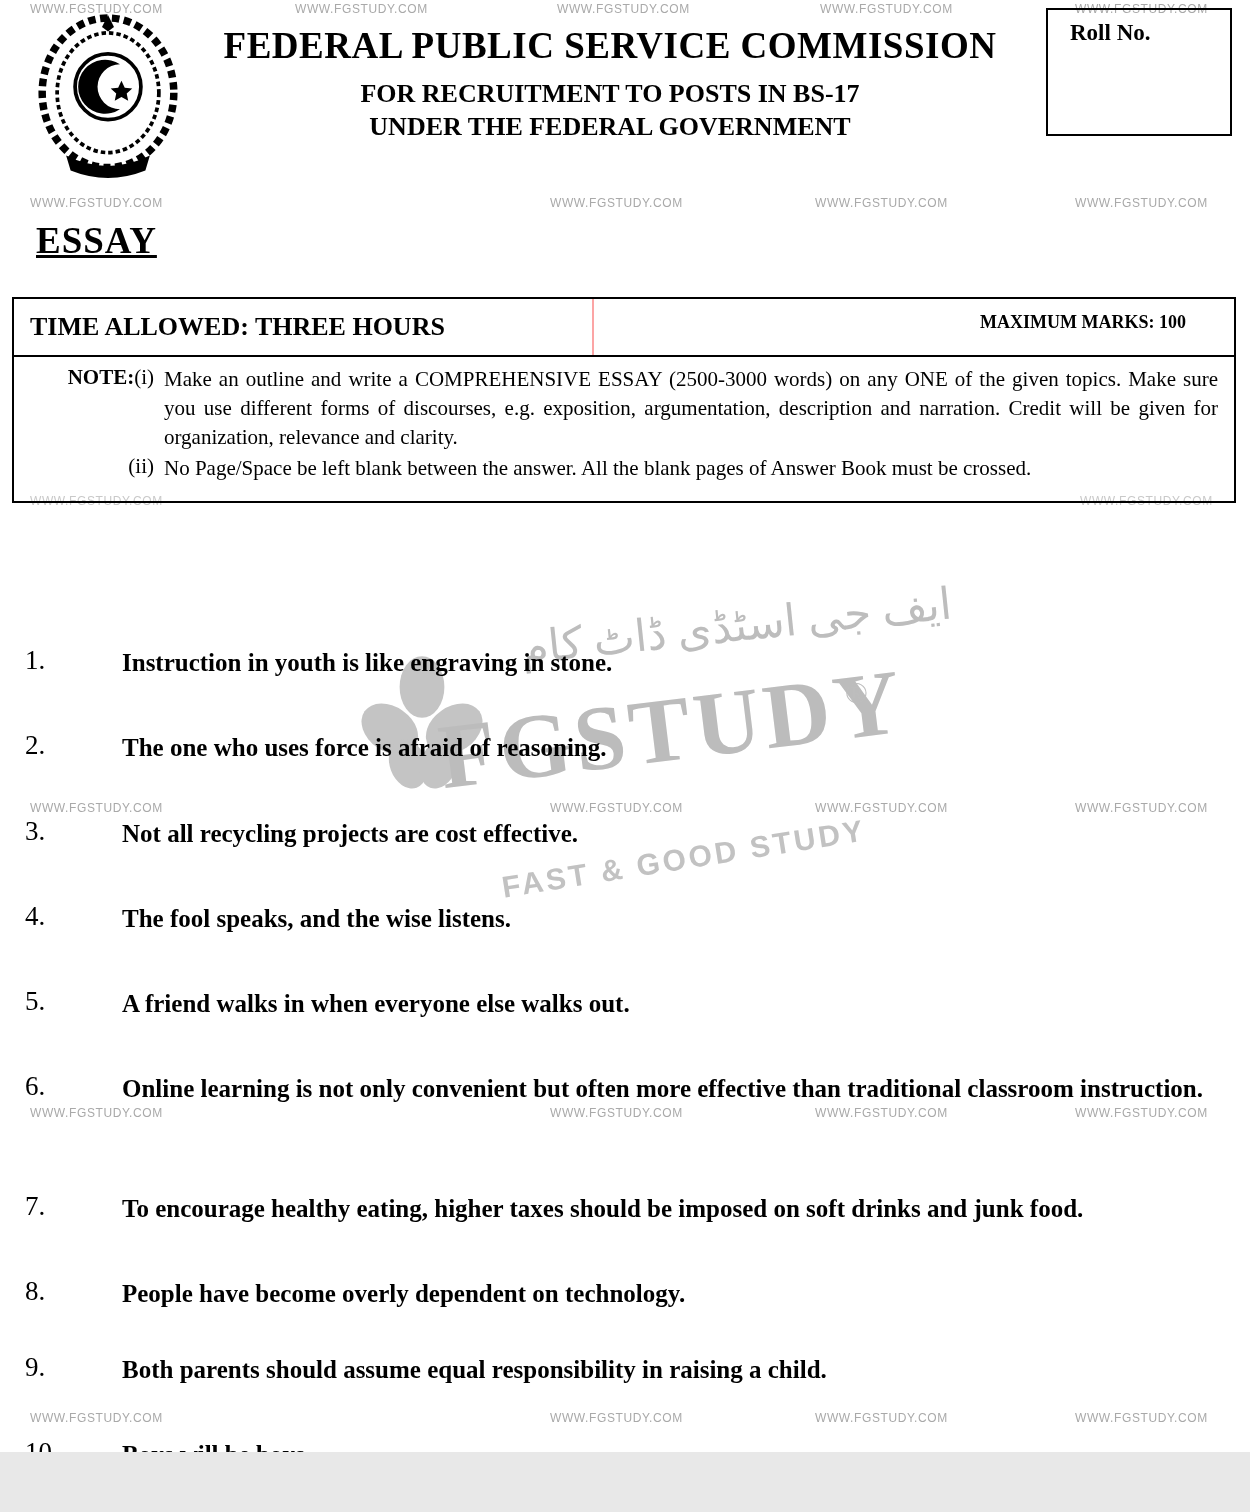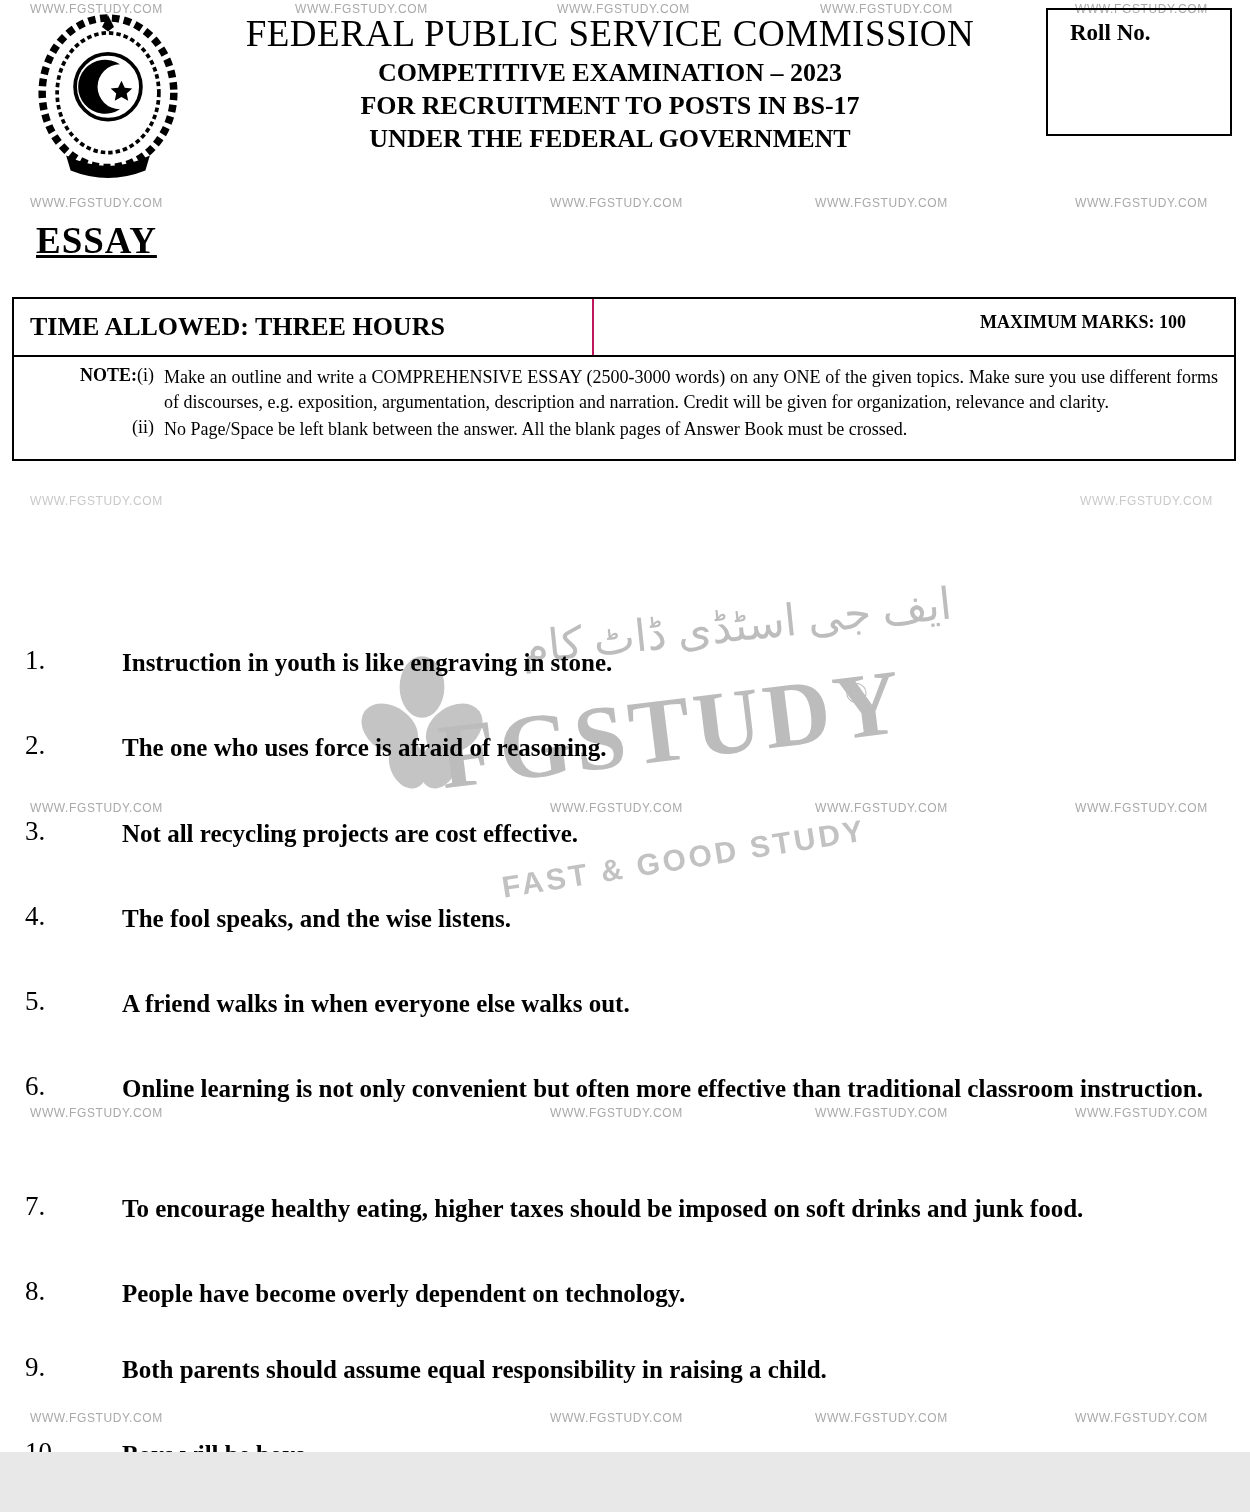--- a/index.html
+++ b/index.html
@@ -47,21 +47,21 @@
     font-size:30px; color:#bdbdbd;
   }
   .wm-flower { position:absolute; left:352px; top:652px; width:140px; height:140px; }
 
   
   .content { position:absolute; inset:0; z-index:1; }
 
   .logo { position:absolute; left:33px; top:12px; width:150px; height:172px; }
 
   .header-text { position:absolute; left:195px; top:12px; width:830px; text-align:center; }
-  .main-title { font-size:37px; font-weight:normal; margin:0; letter-spacing:0.5px; white-space:nowrap; }
+  .main-title { font-size:37px; font-weight:bold; margin:12px; letter-spacing:0.5px; white-space:nowrap; }
   .sub-title  { font-size:26px; font-weight:bold; margin:3px 0 0 0; }
 
   .roll-box {
     position:absolute; left:1046px; top:8px;
     width:186px; height:128px;
     border:2px solid #000;
     box-sizing:border-box;
     padding:10px 0 0 22px;
   }
   .roll-label { font-size:23px; font-weight:bold; }
@@ -72,31 +72,31 @@
     text-decoration:underline; letter-spacing:1px;margin-left:36px;
   }
 
   .exam-table {
     position:absolute; left:12px; top:297px; width:1224px;
     border:2px solid #000; box-sizing:border-box;
   }
   .row-head { display:flex; border-bottom:2px solid #000; }
   .cell-time {
     width:580px; box-sizing:border-box;
-    border-right:2px solid #be185d;
+    border-right:2px solid #fca5a5;
     padding:13px 10px 13px 16px;
     font-size:26px; font-weight:bold;
   }
   .cell-marks {
     flex:1; box-sizing:border-box;
     padding:13px 48px 13px 10px;
     font-size:18px; font-weight:bold;
     text-align:right;
   }
-  .row-note { padding:8px 16px 18px 8px; font-size:18px; }
+  .row-note { padding:8px 16px 18px 8px; font-size:21px; }
   .note-item { display:flex; }
   .note-item + .note-item { margin-top:2px;justify-content:center; }
   .note-label { flex:none; width:142px; text-align:right; padding-right:10px; box-sizing:border-box; }
   .note-label b { font-weight:bold; }
   .note-text { flex:1; text-align:justify; line-height:1.38; }
 
   .topic { position:absolute; left:25px; right:14px; display:flex; }
   .topic-num { flex:none; width:97px; font-size:27px; }
   .topic-text { flex:1; font-size:25px; font-weight:bold; text-align:justify; line-height:1.4; }
 
@@ -163,21 +163,20 @@
       <ellipse cx="50" cy="54" rx="34" ry="40" fill="none" stroke="#000" stroke-width="2.5" stroke-dasharray="3 2"></ellipse>
       <circle cx="50" cy="50" r="22" fill="none" stroke="#000" stroke-width="2.5"></circle>
       <path d="M58 35 a18 18 0 1 0 0 30 a14.5 14.5 0 1 1 0 -30 Z" fill="#000"></path>
       <path d="M59 46 l2.2 4.6 5 .5 -3.7 3.4 1 4.9 -4.5 -2.5 -4.5 2.5 1 -4.9 -3.7 -3.4 5 -.5 Z" fill="#000"></path>
       <path d="M50 2 l4 8 -4 3 -4 -3 Z" fill="#000"></path>
       <path d="M22 96 q28 14 56 0 l-3 10 q-25 10 -50 0 Z" fill="#000"></path>
     </svg>
 
     <div class="header-text">
       <h1 class="main-title">FEDERAL PUBLIC SERVICE COMMISSION</h1>
-      <div class="sub-title">COMPETITIVE EXAMINATION – 2023</div>
       <div class="sub-title">FOR RECRUITMENT TO POSTS IN BS-17</div>
       <div class="sub-title">UNDER THE FEDERAL GOVERNMENT</div>
     </div>
 
     <div class="roll-box">
       <span class="roll-label">Roll No.</span>
     </div>
 
     <div class="essay-title">ESSAY</div>
 

